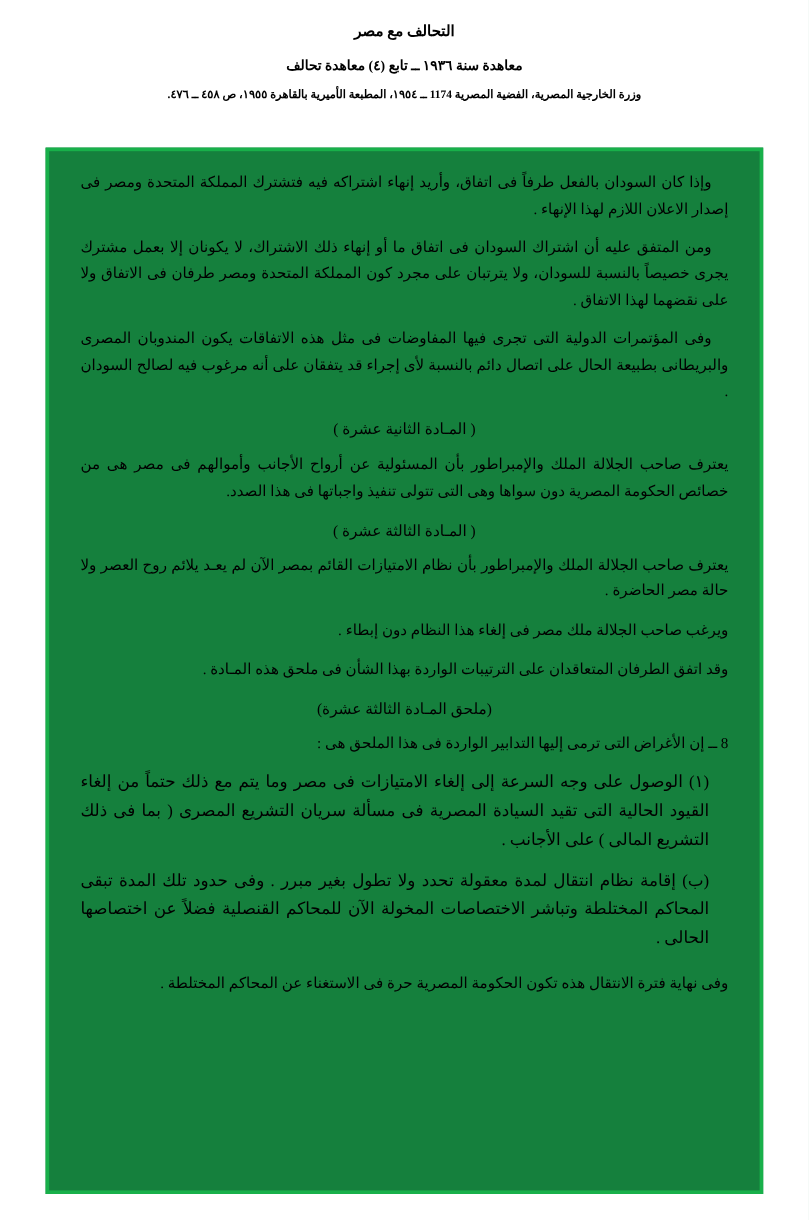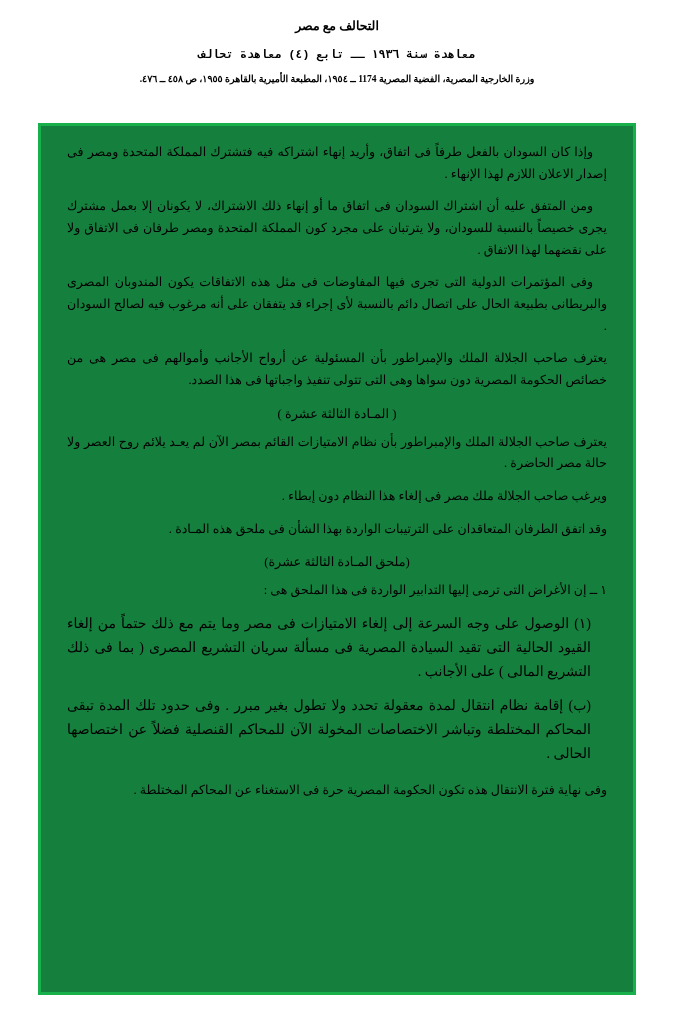--- a/index.html
+++ b/index.html
@@ -34,21 +34,20 @@
     font-weight: bold;
     letter-spacing: 0px;
     margin-bottom: 13px;
     color: #000;
   }
   .header .treaty-line {
     font-size: 11.5px;
     font-weight: bold;
     margin-bottom: 12px;
     color: #000;
-    font-family: Liberation Mono, monospace;
   }
   .header .source-line {
     font-size: 9.5px;
     font-weight: bold;
     margin-bottom: 4px;
     color: #000;
     letter-spacing: -0.2px;
   }
 
   
@@ -124,29 +123,30 @@
     <div class="source-line">وزرة الخارجية المصرية، الفضية المصرية 1174 ــ ١٩٥٤، المطبعة الأميرية بالقاهرة ١٩٥٥، ص ٤٥٨ ــ ٤٧٦.</div>
   </div>
 
   <div class="frame">
     <div class="frame-inner">
 
       <p class="para first-indent">وإذا كان السودان بالفعل طرفاً فى اتفاق، وأريد إنهاء اشتراكه فيه فتشترك المملكة المتحدة ومصر فى إصدار الاعلان اللازم لهذا الإنهاء .</p>
       <p class="para first-indent">ومن المتفق عليه أن اشتراك السودان فى اتفاق ما أو إنهاء ذلك الاشتراك، لا يكونان إلا بعمل مشترك يجرى خصيصاً بالنسبة للسودان، ولا يترتبان على مجرد كون المملكة المتحدة ومصر طرفان فى الاتفاق ولا على نقضهما لهذا الاتفاق .</p>
       <p class="para first-indent">وفى المؤتمرات الدولية التى تجرى فيها المفاوضات فى مثل هذه الاتفاقات يكون المندوبان المصرى والبريطانى بطبيعة الحال على اتصال دائم بالنسبة لأى إجراء قد يتفقان على أنه مرغوب فيه لصالح السودان .</p>
 
+      <p class="center">( المـادة الثانية عشرة )</p>
       <p class="para">يعترف صاحب الجلالة الملك والإمبراطور بأن المسئولية عن أرواح الأجانب وأموالهم فى مصر هى من خصائص الحكومة المصرية دون سواها وهى التى تتولى تنفيذ واجباتها فى هذا الصدد.</p>
 
       <p class="center tight">( المـادة الثالثة عشرة )</p>
       <p class="para">يعترف صاحب الجلالة الملك والإمبراطور بأن نظام الامتيازات القائم بمصر الآن لم يعـد يلائم روح العصر ولا حالة مصر الحاضرة .</p>
       <p class="para">ويرغب صاحب الجلالة ملك مصر فى إلغاء هذا النظام دون إبطاء .</p>
       <p class="para">وقد اتفق الطرفان المتعاقدان على الترتيبات الواردة بهذا الشأن فى ملحق هذه المـادة .</p>
 
       <p class="center tight">(ملحق المـادة الثالثة عشرة)</p>
-      <p class="numbered">١ ــ إن الأغراض التى ترمى إليها التدابير الواردة فى هذا الملحق هى :</p>
+      <p class="numbered">8 ــ إن الأغراض التى ترمى إليها التدابير الواردة فى هذا الملحق هى :</p>
 
       <p class="lettered">
         <span>(١)</span>
         <span>الوصول على وجه السرعة إلى إلغاء الامتيازات فى مصر وما يتم مع ذلك حتماً من إلغاء القيود الحالية التى تقيد السيادة المصرية فى مسألة سريان التشريع المصرى ( بما فى ذلك التشريع المالى ) على الأجانب .</span>
       </p>
 
       <p class="lettered">
         <span>(ب)</span>
         <span>إقامة نظام انتقال لمدة معقولة تحدد ولا تطول بغير مبرر . وفى حدود تلك المدة تبقى المحاكم المختلطة وتباشر الاختصاصات المخولة الآن للمحاكم القنصلية فضلاً عن اختصاصها الحالى .</span>
       </p>

